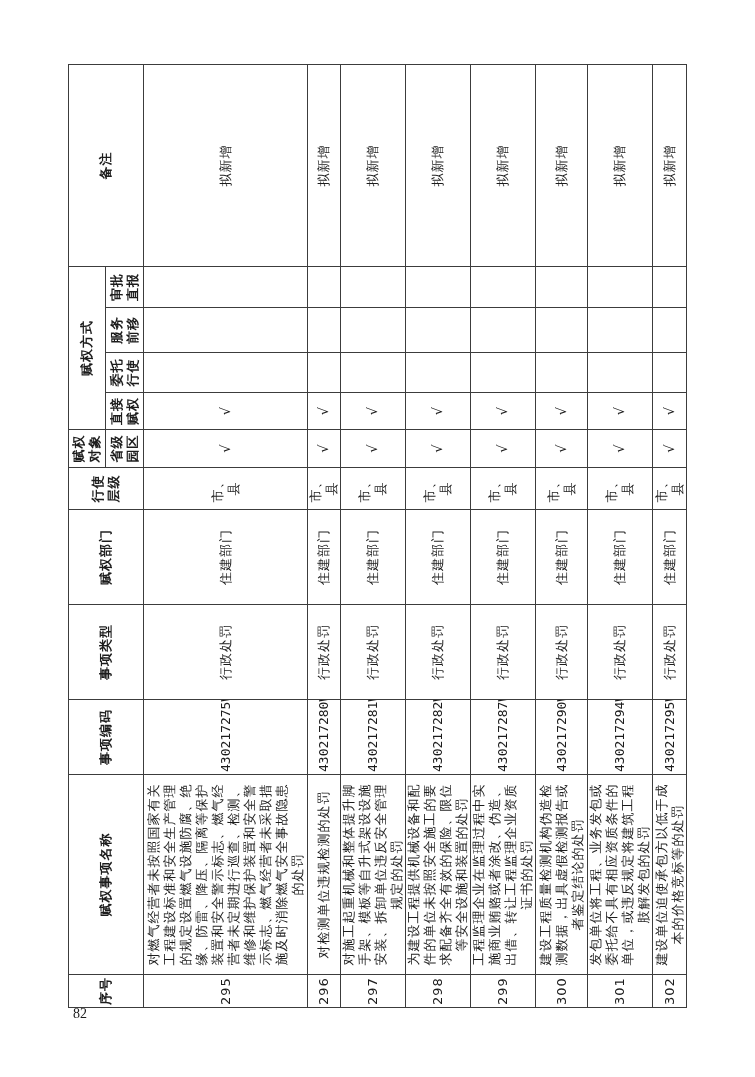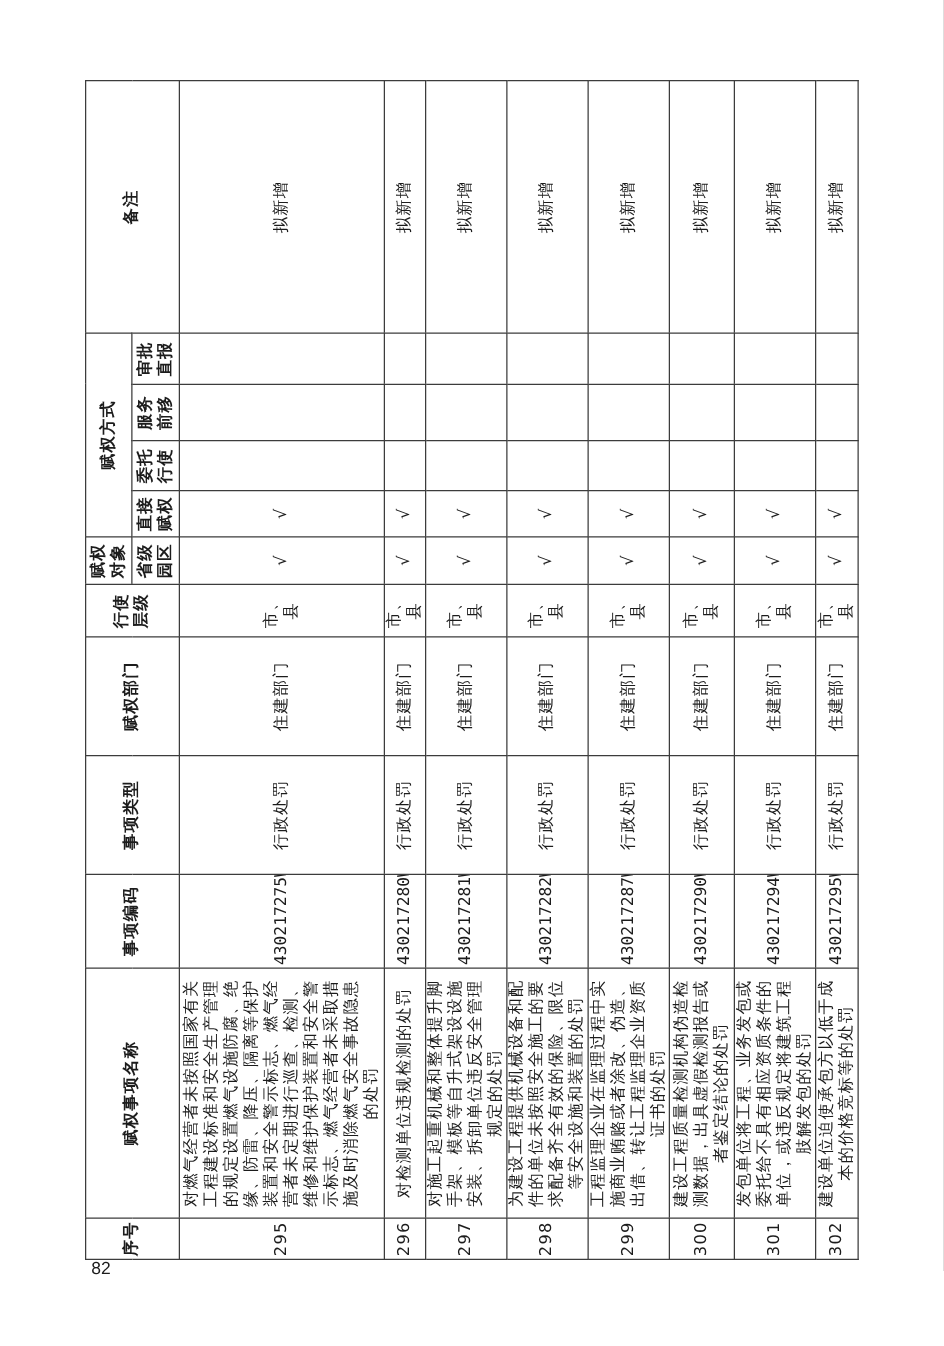--- a/index.html
+++ b/index.html
@@ -51,21 +51,21 @@
   td.code{
     font-family:"DejaVu Sans Mono","Liberation Mono",monospace;
     font-size:11px;
     letter-spacing:0px;
   }
   td.check{font-size:13px;}
   td.small{letter-spacing:1px;}
   .pagenum{
     position:absolute;
     left:73px;top:1006px;
-    font-family:Liberation Sans, sans-serif;
+    font-family:Liberation Serif, serif;
     font-size:14px;
     color:#1c1c1c;
     text-align:center;
   }
 </style>
 </head>
 <body>
 
 <div class="page">
   <div class="rotated">

